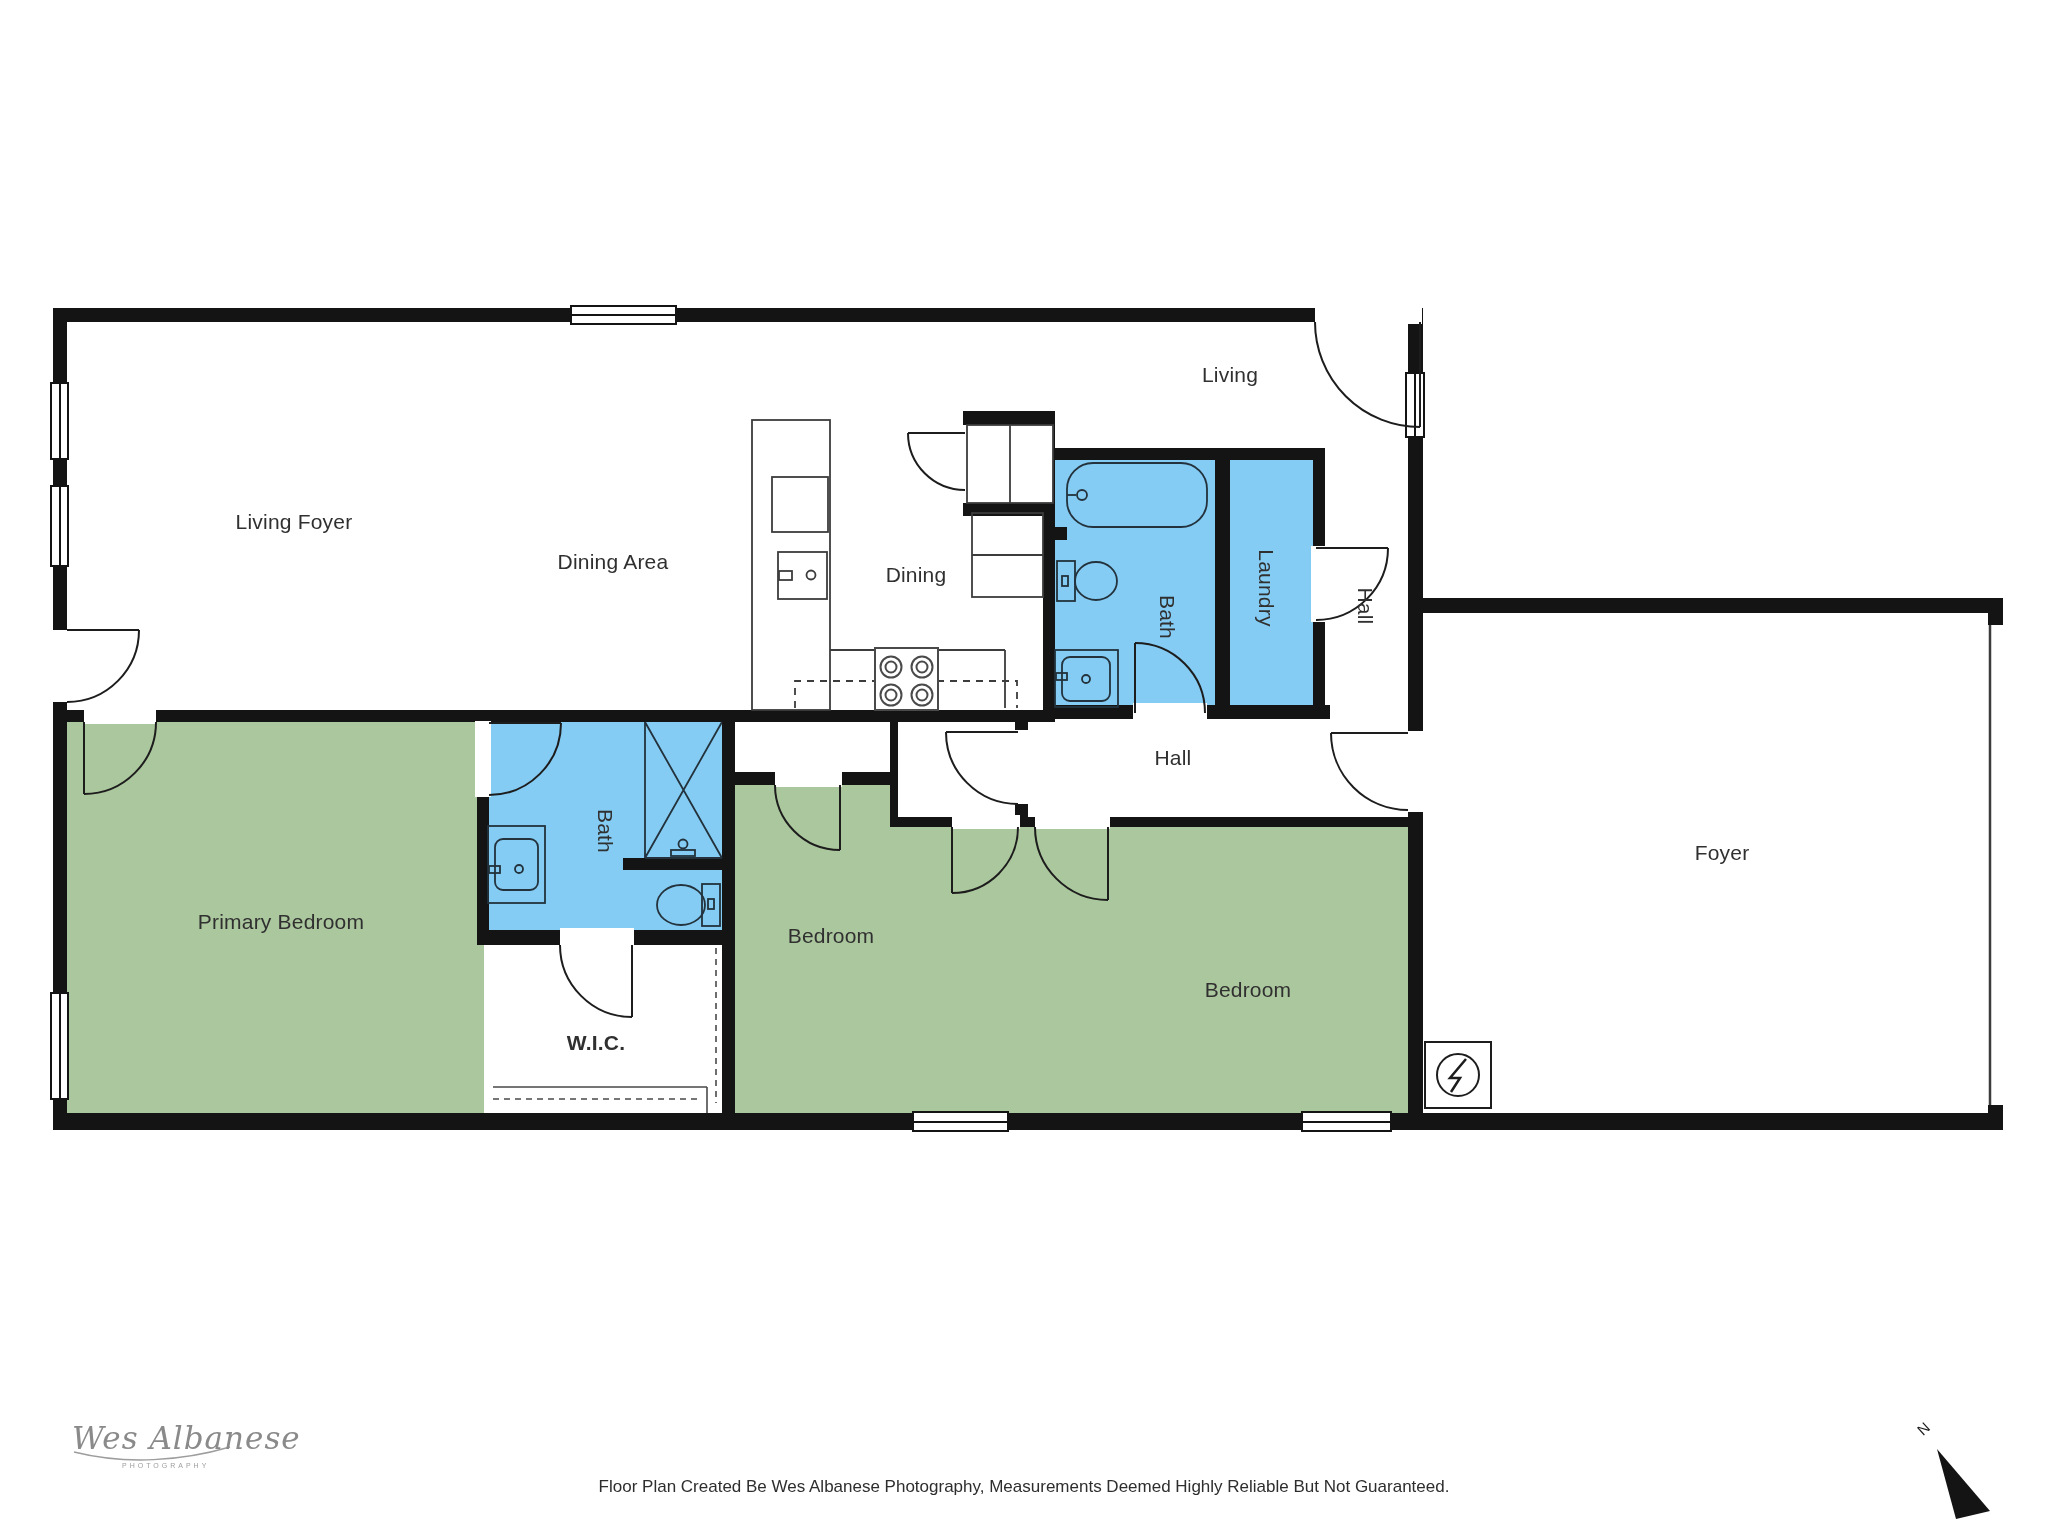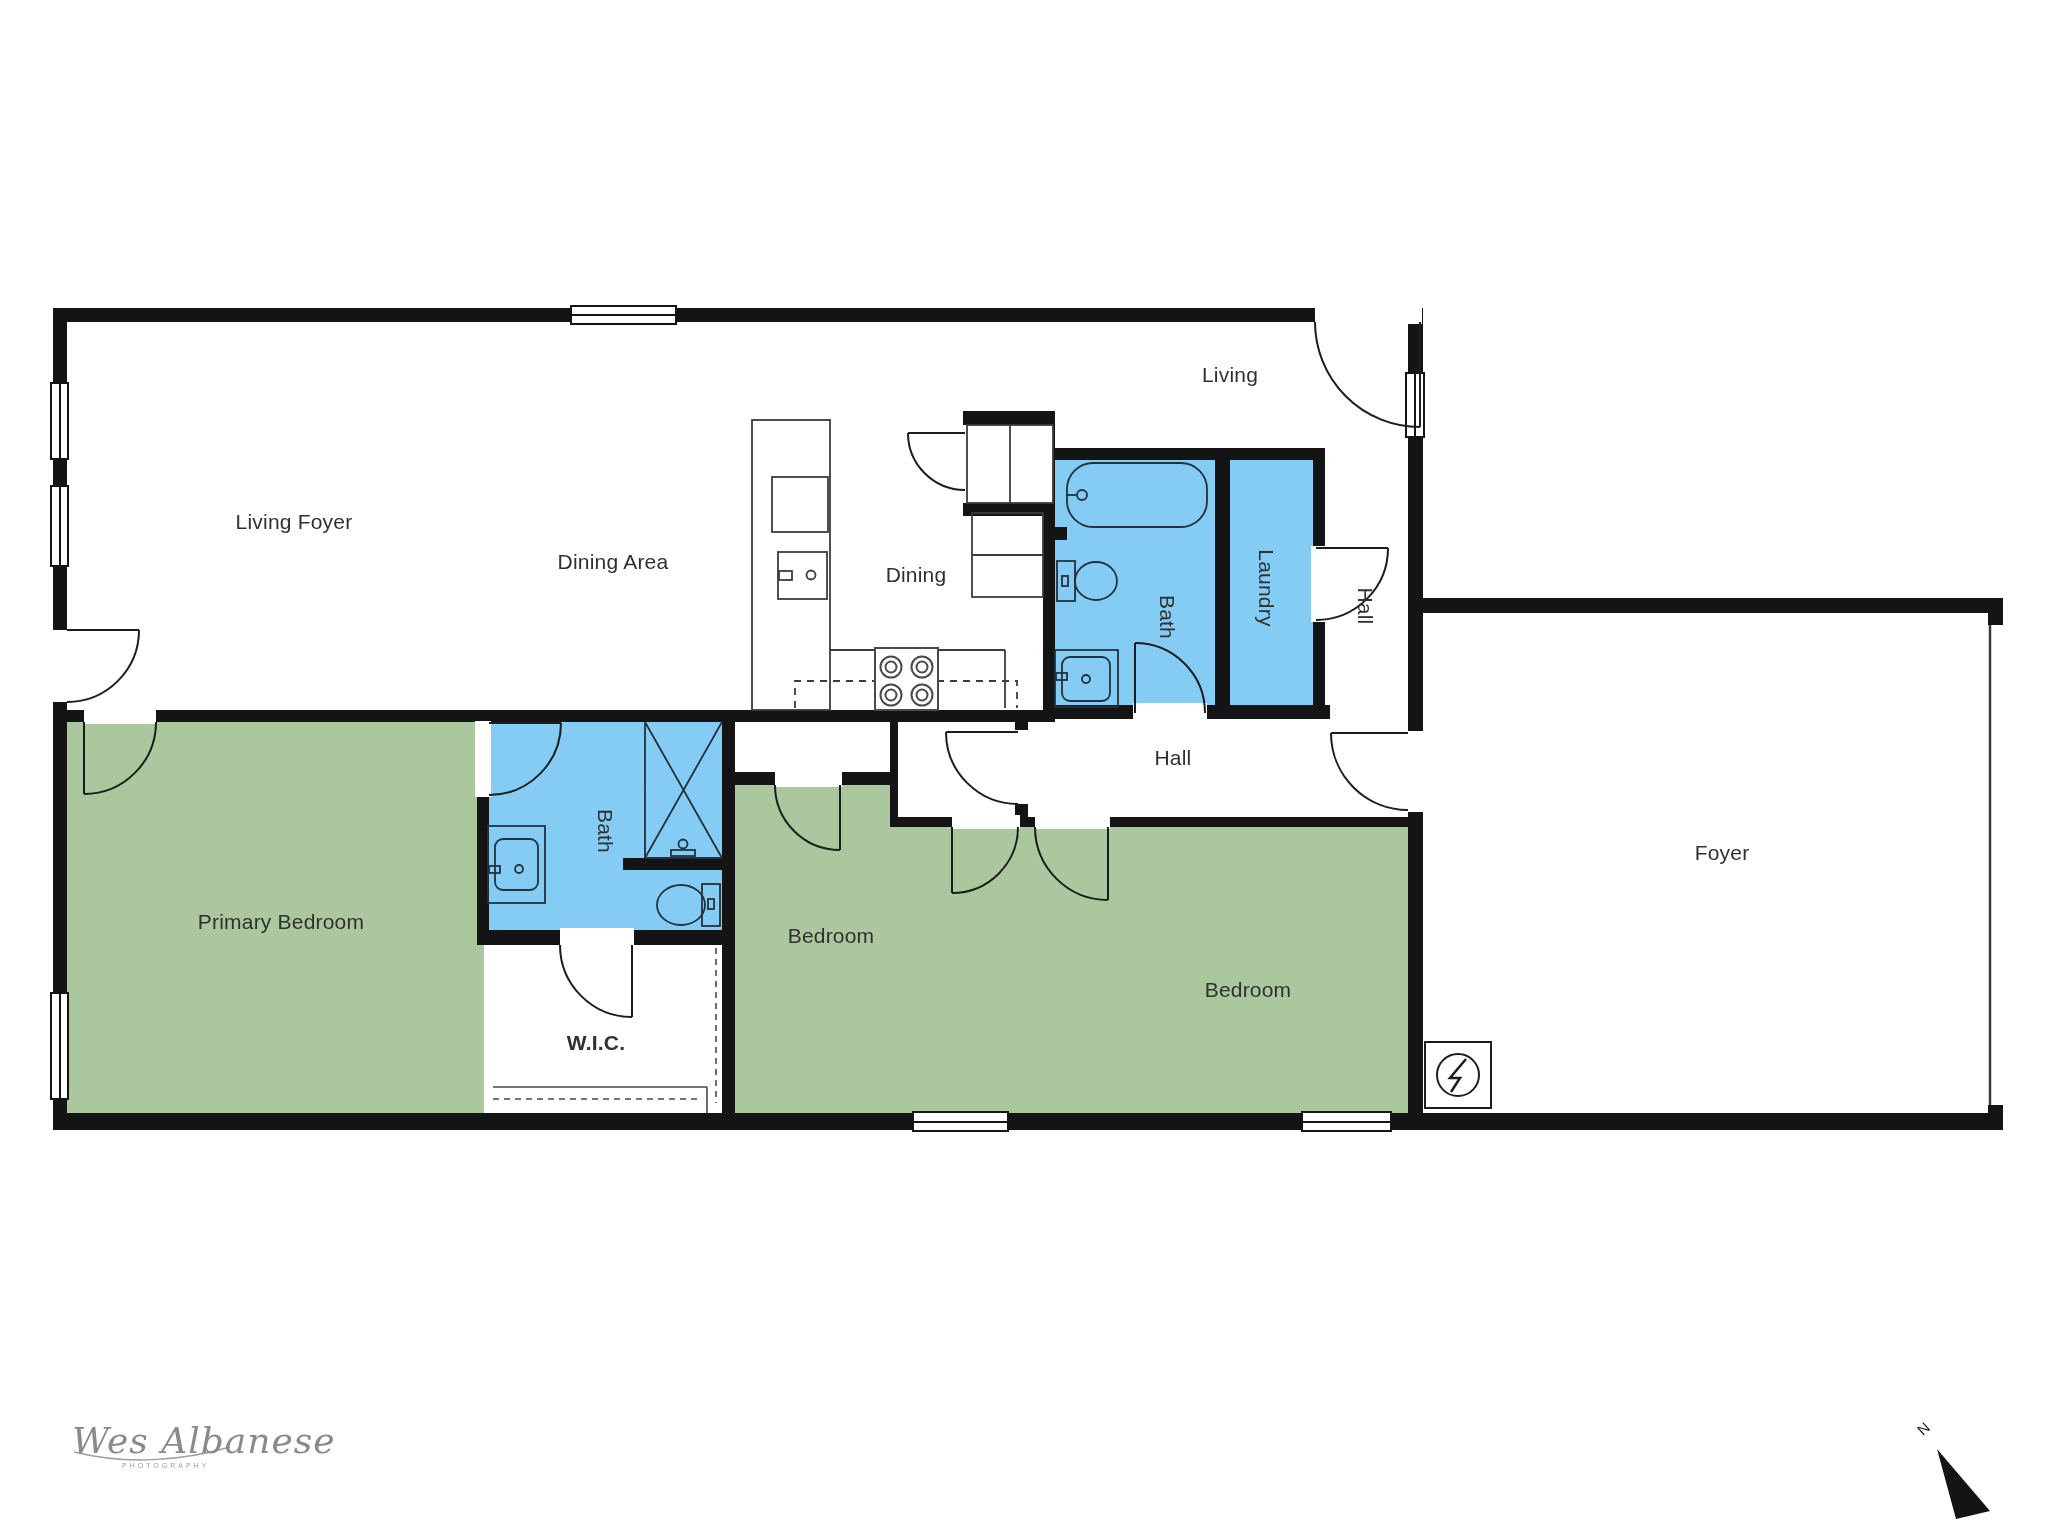--- a/index.html
+++ b/index.html
@@ -15,21 +15,21 @@
   .win i{position:absolute;background:var(--wall);}
   .win.h i{left:0;right:0;top:50%;height:2px;margin-top:-1px;}
   .win.v i{top:0;bottom:0;left:50%;width:2px;margin-left:-1px;}
   .lbl{position:absolute;transform:translate(-50%,-50%);font-size:21px;color:var(--labelc);
        white-space:nowrap;letter-spacing:.2px;}
   .lbl.v{transform:translate(-50%,-50%) rotate(90deg);}
   #overlay{position:absolute;left:0;top:0;pointer-events:none;}
   #footer{position:absolute;left:0;top:1477px;width:100%;text-align:center;
           font-size:17px;color:#2e2e2e;}
   #logo-script{position:absolute;left:72px;top:1420px;font-family:"DejaVu Serif",serif;
-          font-style:italic;font-size:36px;color:#8a8a8a;letter-spacing:1px;}
+          font-style:italic;font-size:31px;color:#8a8a8a;letter-spacing:1px;}
   #logo-sub{position:absolute;left:122px;top:1462px;font-size:7px;color:#9d9d9d;letter-spacing:3px;}
   #north-n{position:absolute;left:1918px;top:1420px;font-size:15px;color:#1a1a1a;
           transform:rotate(-42deg);}
 </style>
 </head>
 <body>
 
 <div id="canvas">
 
   <div class="room" style="left:60px;top:716px;width:424px;height:404px;background:var(--green);"></div>
@@ -221,15 +221,16 @@
   <span class="lbl" style="left:1173px;top:758px;">Hall</span>
   <span class="lbl" style="left:281px;top:922px;">Primary Bedroom</span>
   <span class="lbl v" style="left:605px;top:831px;">Bath</span>
   <span class="lbl" style="left:596px;top:1043px;font-weight:bold;">W.I.C.</span>
   <span class="lbl" style="left:831px;top:936px;">Bedroom</span>
   <span class="lbl" style="left:1248px;top:990px;">Bedroom</span>
   <span class="lbl" style="left:1722px;top:853px;">Foyer</span>
 
   <span id="logo-script">Wes Albanese</span>
   <span id="logo-sub">PHOTOGRAPHY</span>
+  <div id="footer">Floor Plan Created Be Wes Albanese Photography, Measurements Deemed Highly Reliable But Not Guaranteed.</div>
   <span id="north-n">N</span>
 
 </div>
 
 </body></html>

